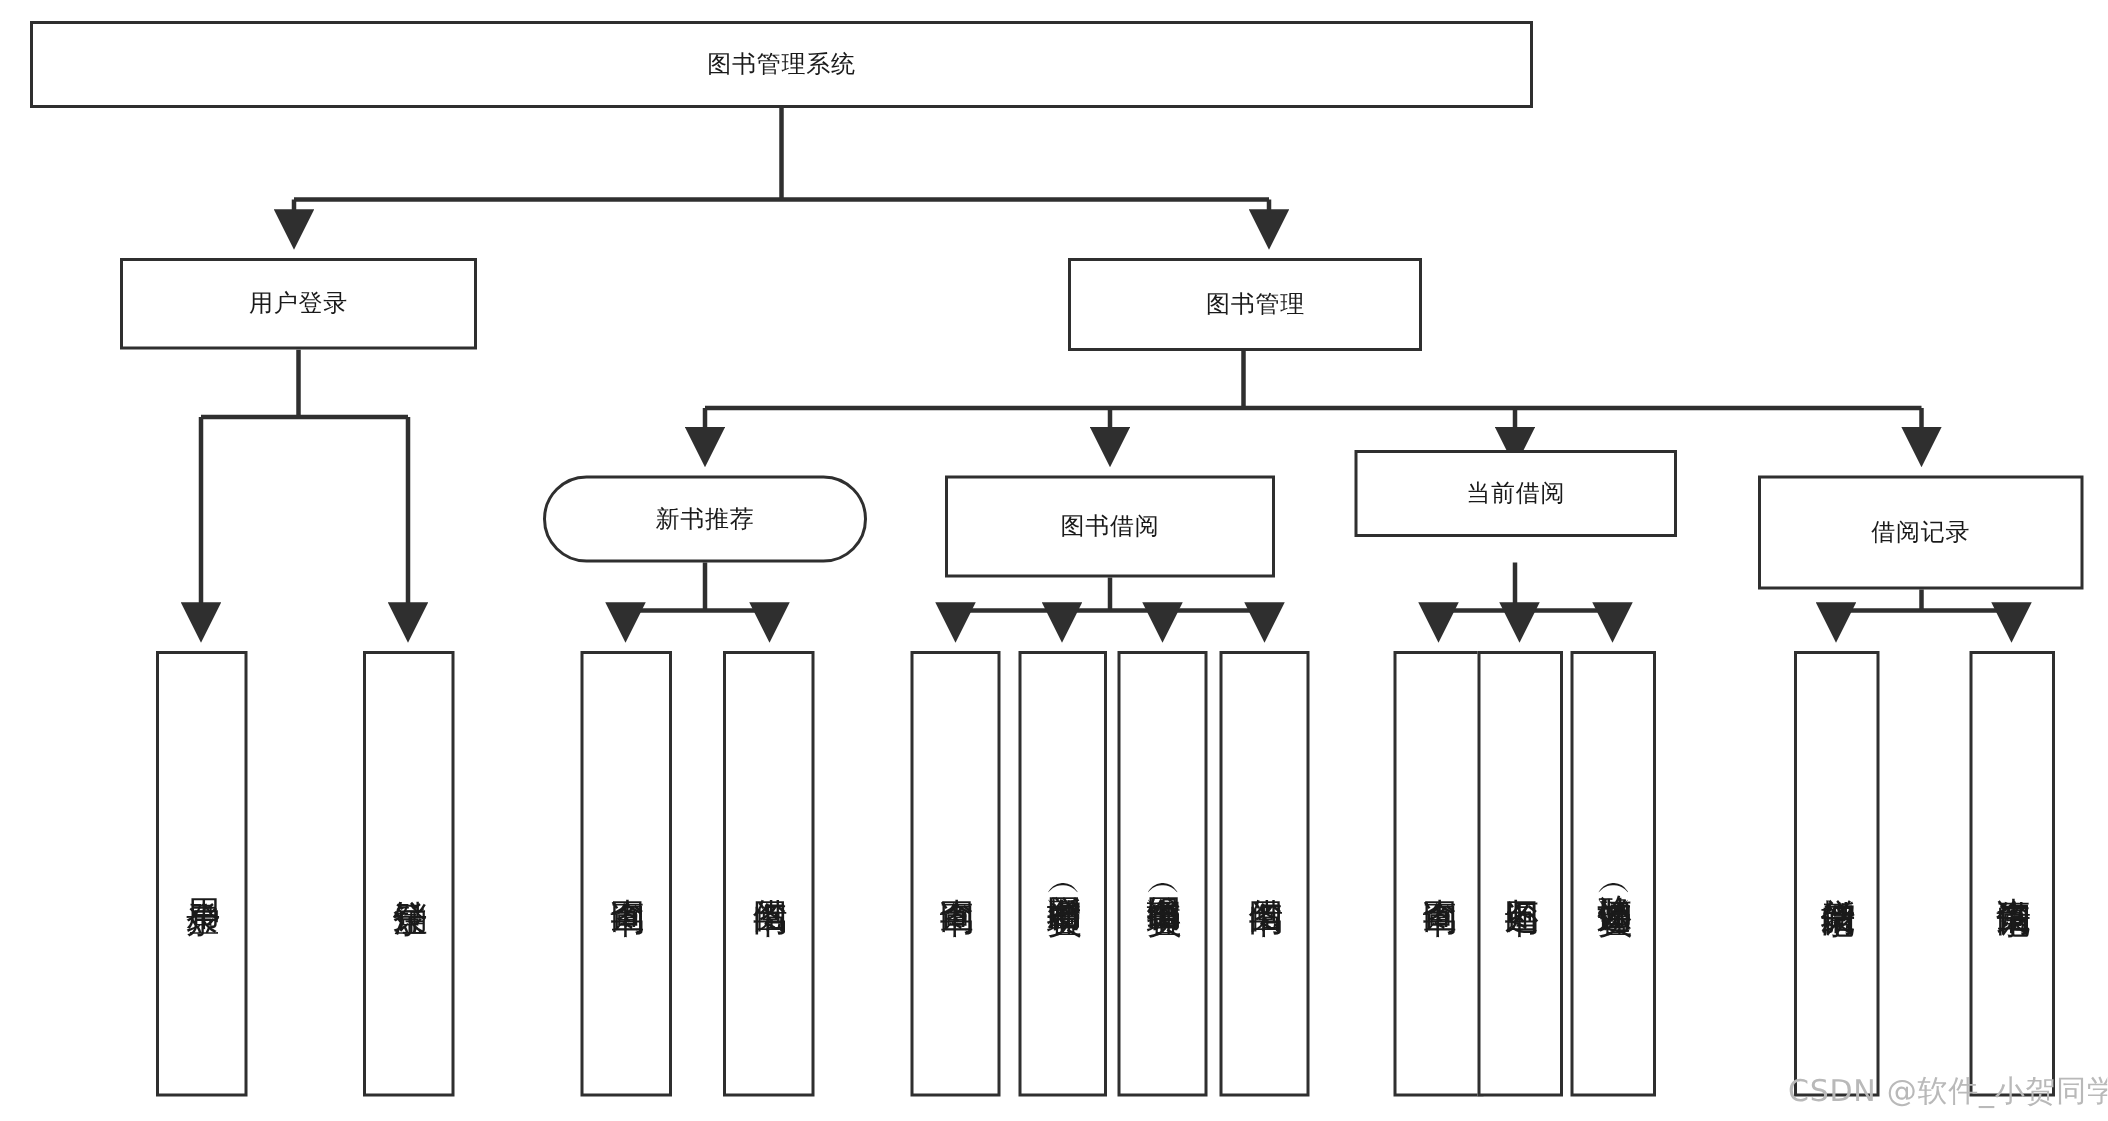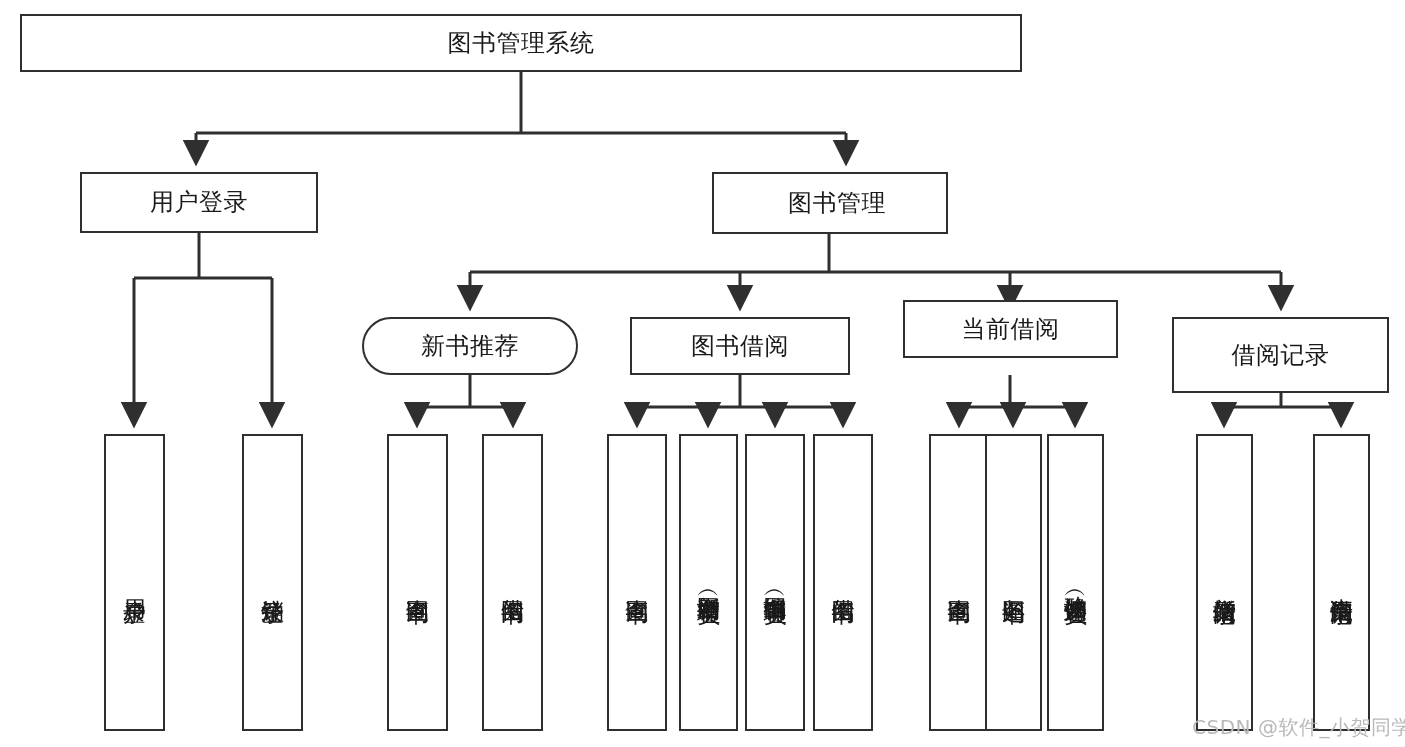--- a/index.html
+++ b/index.html
@@ -23,21 +23,21 @@
     border: 2.5px solid #2f2f2f;
     background: #ffffff;
     display: flex;
     align-items: center;
     justify-content: center;
     color: #1a1a1a;
     line-height: 1.18;
     text-align: center;
   }
   .node.horiz {
-    font-size: 24px;
+    font-size: 16px;
     letter-spacing: 0.5px;
   }
   .node.vert {
     writing-mode: vertical-rl;
     text-orientation: upright;
     font-size: 23px;
     letter-spacing: 1px;
     align-items: center;
     justify-content: center;
   }
@@ -126,21 +126,21 @@
   </div>
 
   <div class="node horiz" style="left:712px; top:172px; width:236px; height:62px;padding-left:14px;">
     <span class="label">图书管理</span>
   </div>
 
   <div class="node horiz" style="left:362px; top:317px; width:216px; height:58px;border-radius:29px;">
     <span class="label">新书推荐</span>
   </div>
 
-  <div class="node horiz" style="left:630px; top:317px; width:220px; height:58px;">
+  <div class="node horiz" style="left:630px; top:317px; width:220px; height:68px;">
     <span class="label">图书借阅</span>
   </div>
 
   <div class="node horiz" style="left:903px; top:300px; width:215px; height:58px;">
     <span class="label">当前借阅</span>
   </div>
 
   <div class="node horiz" style="left:1172px; top:317px; width:217px; height:76px;">
     <span class="label">借阅记录</span>
   </div>

